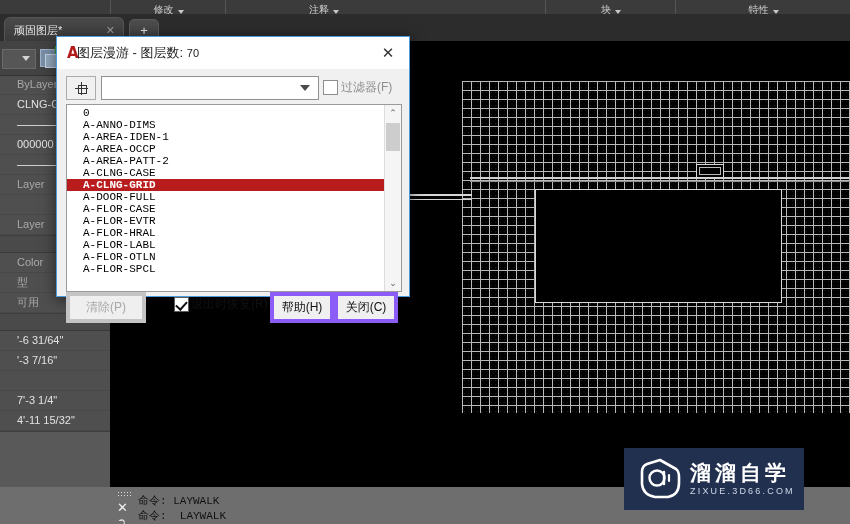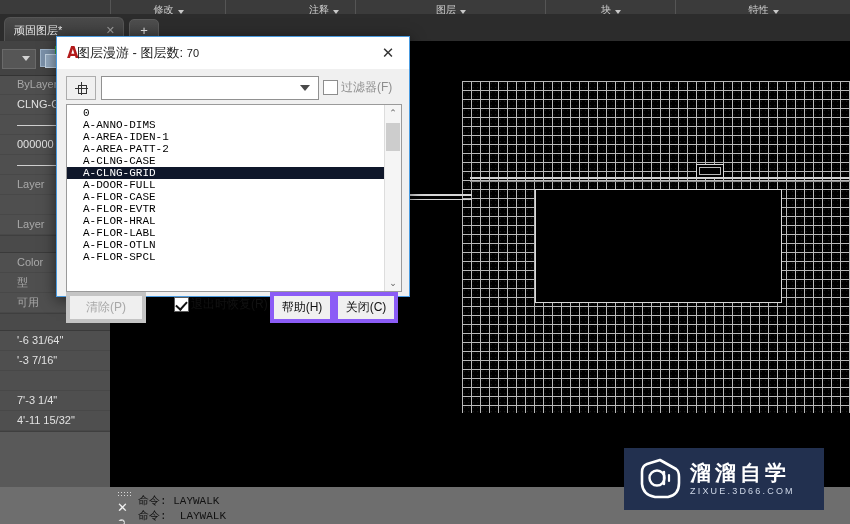--- a/index.html
+++ b/index.html
@@ -171,21 +171,21 @@
   }
   #cmd-r0{top:6px;}
   #cmd-r1{top:21px;}
   #statusbar{
     left:0;top:487px;width:110px;height:37px;background:#6e6e6e;
     border-right:1px solid #555;
   }
 
   
   #wm{
-    left:624px;top:448px;width:200px;height:62px;
+    left:624px;top:448px;width:180px;height:62px;
     background:#22304f;display:flex;align-items:center;
   }
   #wm-icon{
     width:44px;height:44px;margin-left:14px;flex:none;position:relative;
   }
   #wm-text{margin-left:8px;}
   #wm-cn{
     color:#ffffff;font-size:21px;letter-spacing:4px;line-height:24px;
     font-family:"DejaVu Sans",sans-serif;font-weight:bold;
   }
@@ -265,21 +265,21 @@
   }
   #list-items{
     position:absolute;left:0;top:0;width:317px;
     padding-top:2px;
   }
   .li{
     height:12px;line-height:12px;padding-left:16px;
     font-size:11px;color:#000;white-space:nowrap;
     font-family:"Liberation Mono","DejaVu Sans Mono",monospace;
   }
-  .li.sel{background:#0f172a;color:#fff;}
+  .li.sel{background:#b91c1c;color:#fff;font-weight:bold;}
   #vscroll{
     position:absolute;right:0;top:0;width:16px;height:100%;
     background:#f5f5f5;border-left:1px solid #ddd;
   }
   .sc-arrow{
     position:absolute;left:0;width:16px;height:16px;
     display:flex;align-items:center;justify-content:center;
     color:#606060;font-size:9px;
   }
   #sc-up{top:0;}
@@ -315,23 +315,20 @@
 </style>
 </head>
 <body>
 
 <div class="abs" id="ribbon">
     <div class="rib-panel" style="left: 110px; width: 115px;">
       <span class="lbl">修改<span class="caret"></span></span>
     </div>
     <div class="rib-panel" style="left: 225px; width: 130px; padding-left: 33px;">
       <span class="lbl">注释<span class="caret"></span></span>
-    </div>
-    <div class="rib-panel" style="left: 355px; width: 190px;">
-      <span class="lbl">图层<span class="caret"></span></span>
     </div>
     <div class="rib-panel" style="left: 545px; width: 130px;">
       <span class="lbl">块<span class="caret"></span></span>
     </div>
     <div class="rib-panel" style="left: 675px; width: 175px;">
       <span class="lbl">特性<span class="caret"></span></span>
     </div>
   </div>
 
 <div class="abs" id="tabbar">
@@ -438,20 +435,21 @@
       <span class="carr"></span>
     </div>
     <div id="filt-box"></div>
     <div id="filt-lbl">过滤器(F)</div>
 
     <div id="listbox">
       <div id="list-items">
           <div class="li">0</div>
           <div class="li">A-ANNO-DIMS</div>
           <div class="li">A-AREA-IDEN-1</div>
+          <div class="li">A-AREA-OCCP</div>
           <div class="li">A-AREA-PATT-2</div>
           <div class="li">A-CLNG-CASE</div>
           <div class="li sel">A-CLNG-GRID</div>
           <div class="li">A-DOOR-FULL</div>
           <div class="li">A-FLOR-CASE</div>
           <div class="li">A-FLOR-EVTR</div>
           <div class="li">A-FLOR-HRAL</div>
           <div class="li">A-FLOR-LABL</div>
           <div class="li">A-FLOR-OTLN</div>
           <div class="li">A-FLOR-SPCL</div>

